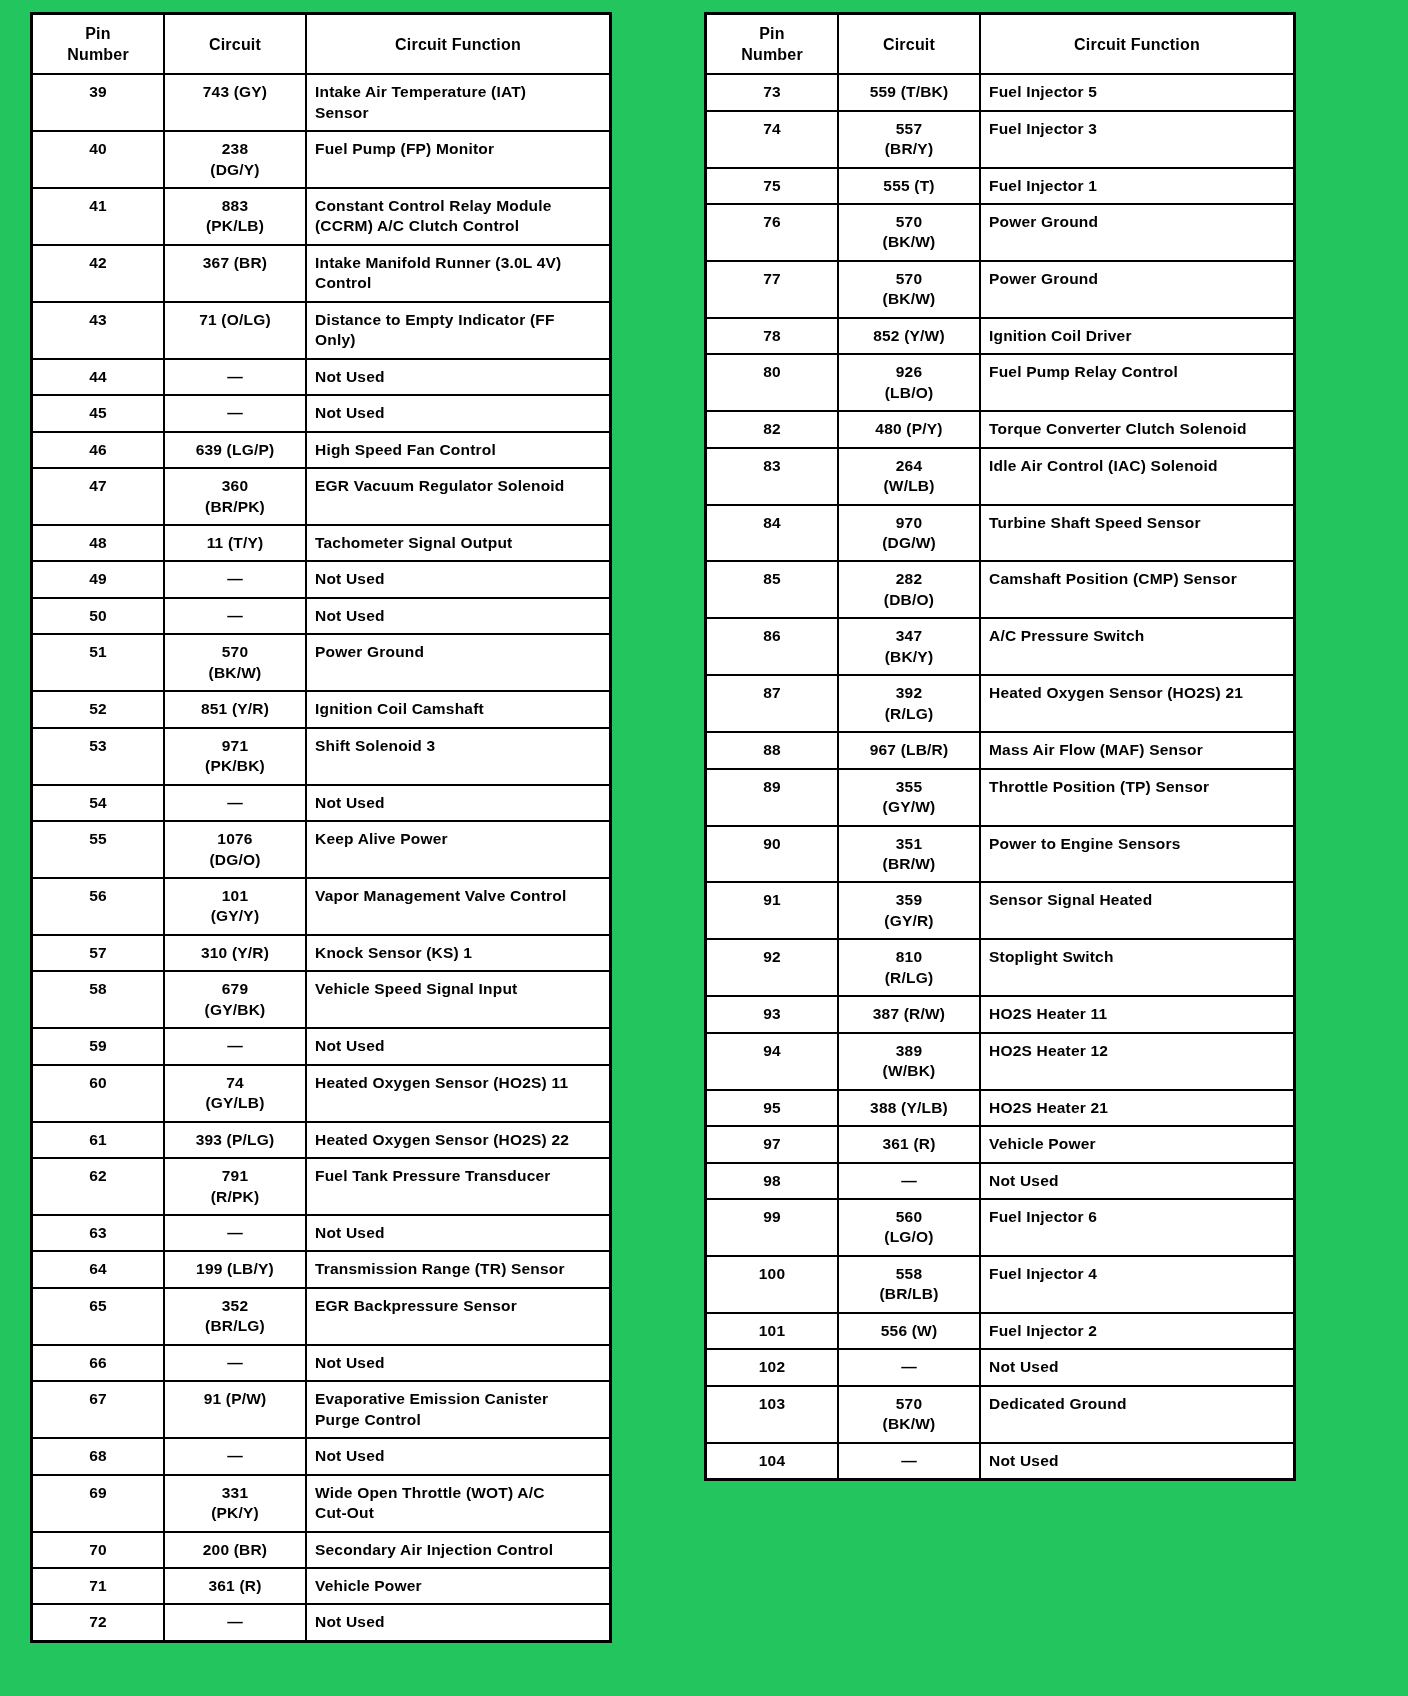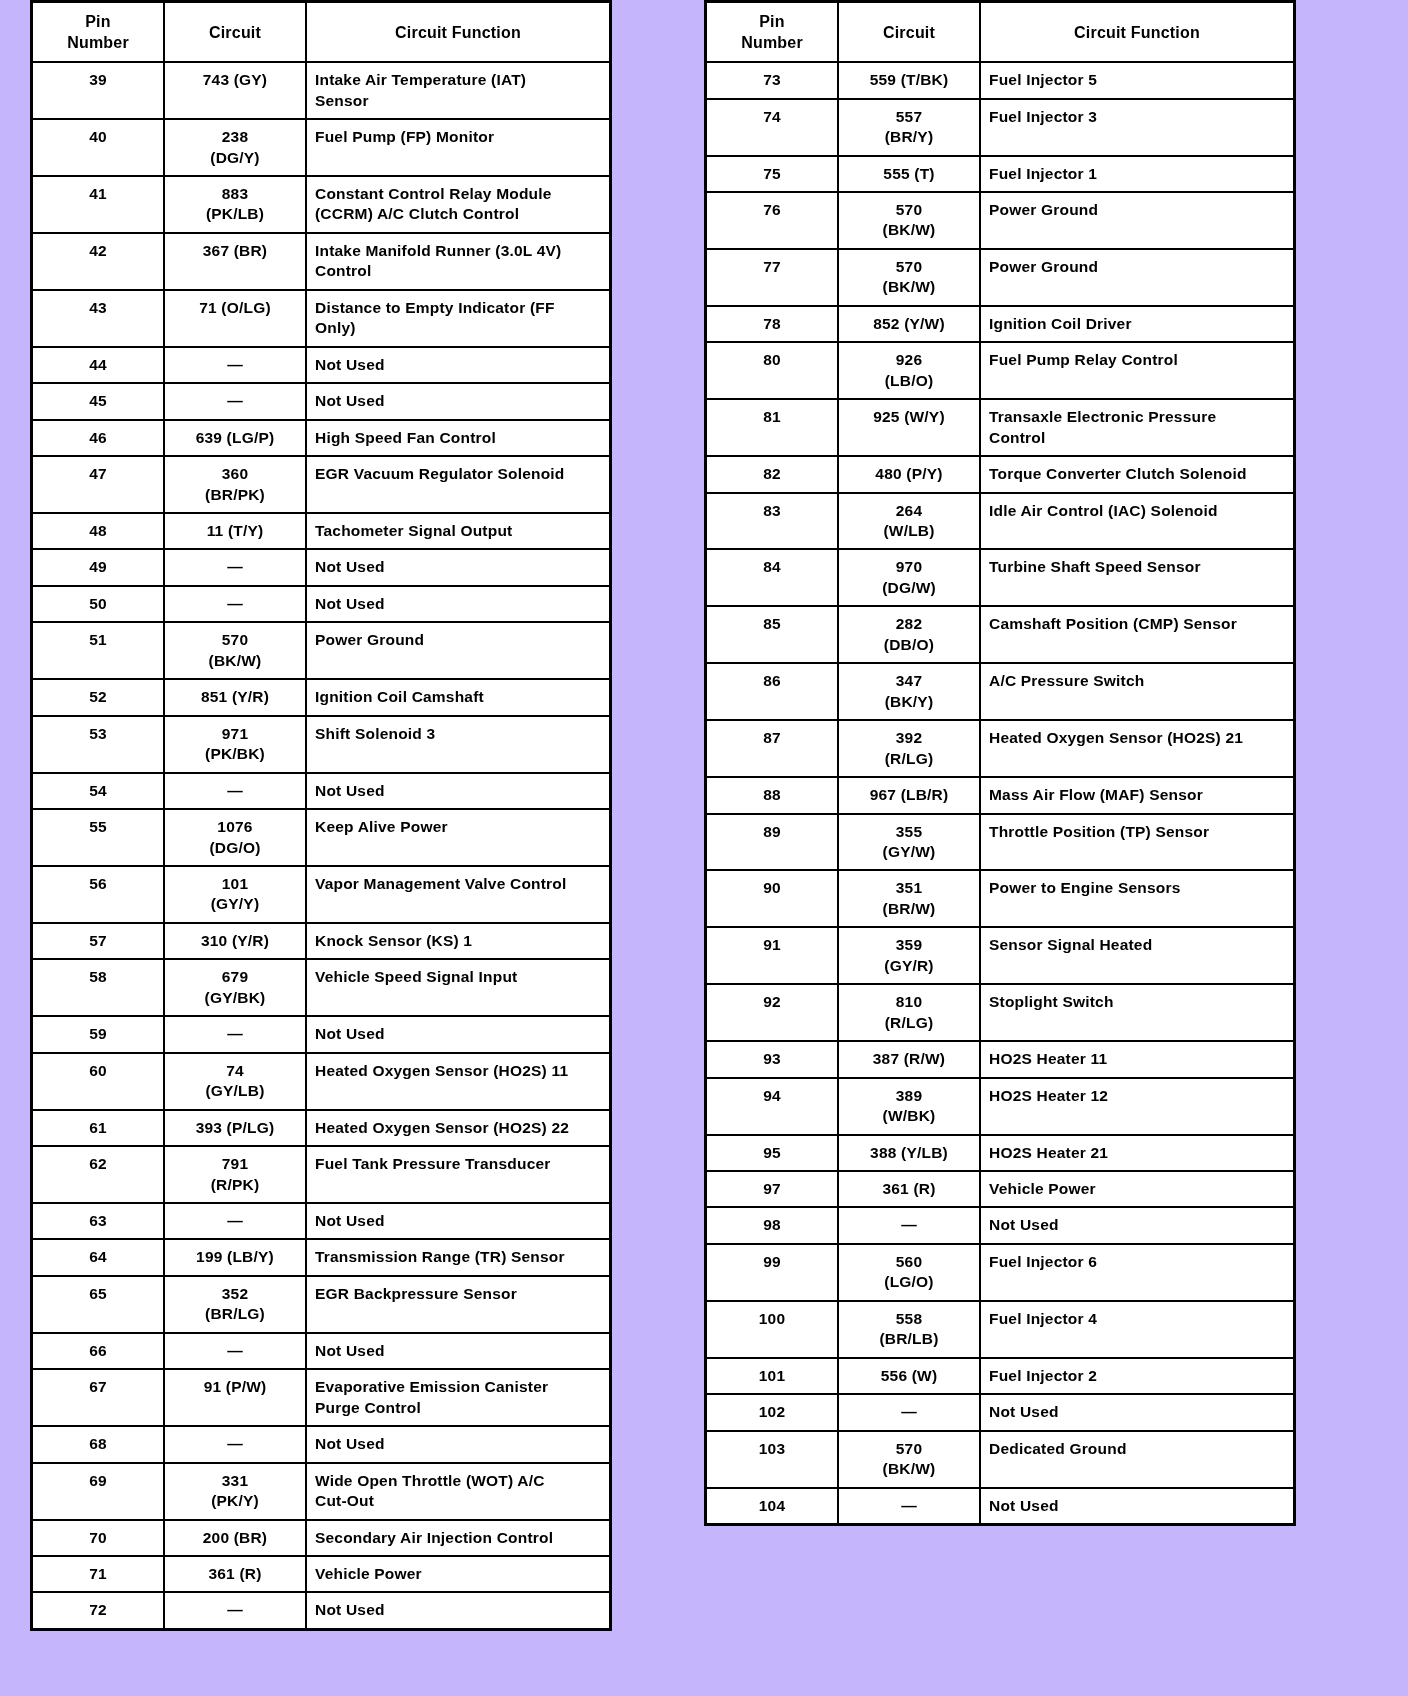--- a/index.html
+++ b/index.html
@@ -9,22 +9,22 @@
   }
   body {
     font-family: "Liberation Sans", sans-serif;
     color: #000000;
     -webkit-font-smoothing: antialiased;
   }
   .page {
     width: 1408px;
     min-height: 1696px;
     box-sizing: border-box;
-    padding: 0 28px 20px 30px;
-    background: #c4b5fd;
+    padding: 12px 28px 20px 30px;
+    background: #22c55e;
     display: flex;
     align-items: flex-start;
     gap: 92px;
   }
   table.pin-table {
     border-collapse: collapse;
     border: 3px solid #000000;
     table-layout: fixed;
     background: #ffffff;
   }
@@ -303,26 +303,20 @@
           <td class="col-circuit">852 (Y/W)</td>
           <td class="col-function">Ignition Coil Driver</td>
         </tr>
         <tr>
           <td class="col-pin">80</td>
           <td class="col-circuit">926
 (LB/O)</td>
           <td class="col-function">Fuel Pump Relay Control</td>
         </tr>
         <tr>
-          <td class="col-pin">81</td>
-          <td class="col-circuit">925 (W/Y)</td>
-          <td class="col-function">Transaxle Electronic Pressure
-Control</td>
-        </tr>
-        <tr>
           <td class="col-pin">82</td>
           <td class="col-circuit">480 (P/Y)</td>
           <td class="col-function">Torque Converter Clutch Solenoid</td>
         </tr>
         <tr>
           <td class="col-pin">83</td>
           <td class="col-circuit">264
 (W/LB)</td>
           <td class="col-function">Idle Air Control (IAC) Solenoid</td>
         </tr>

